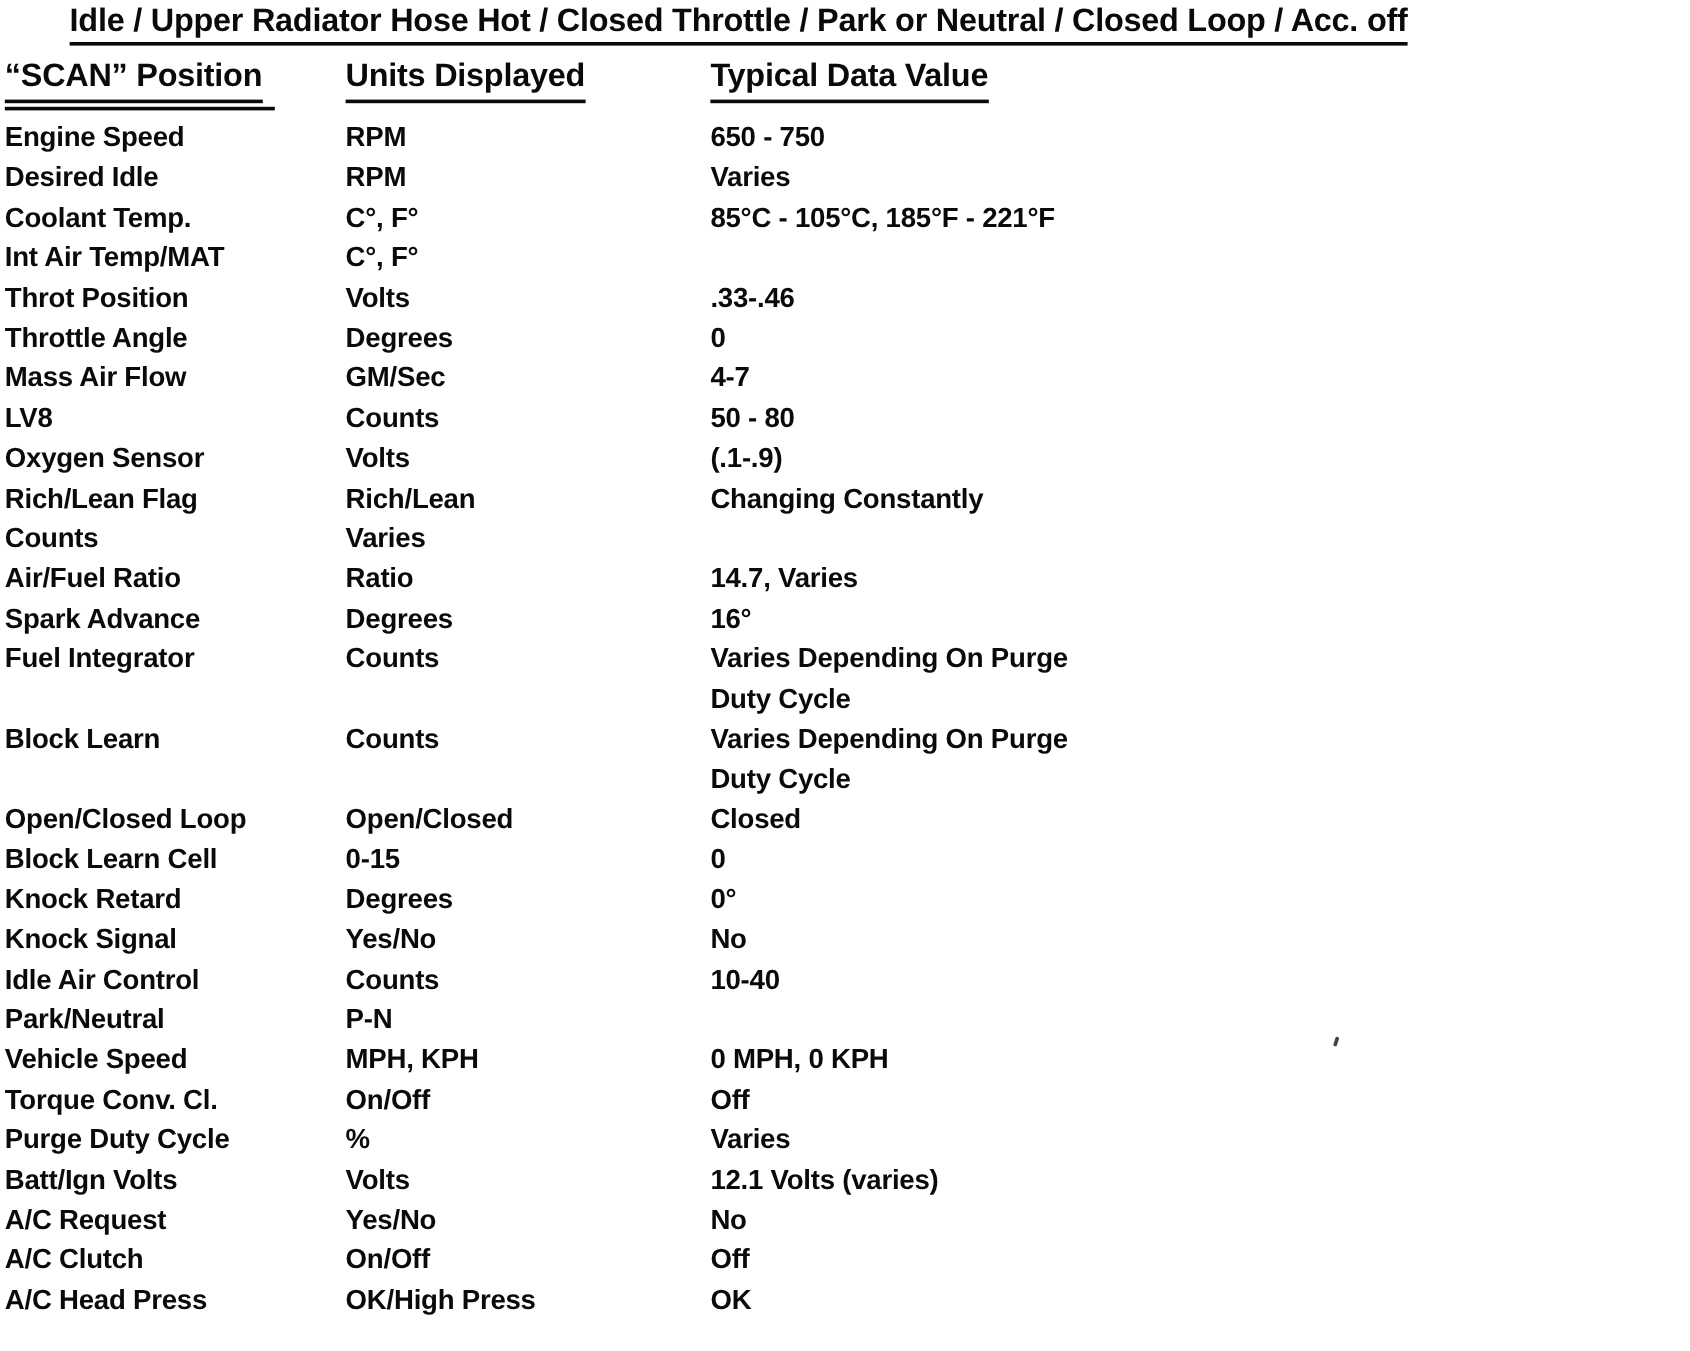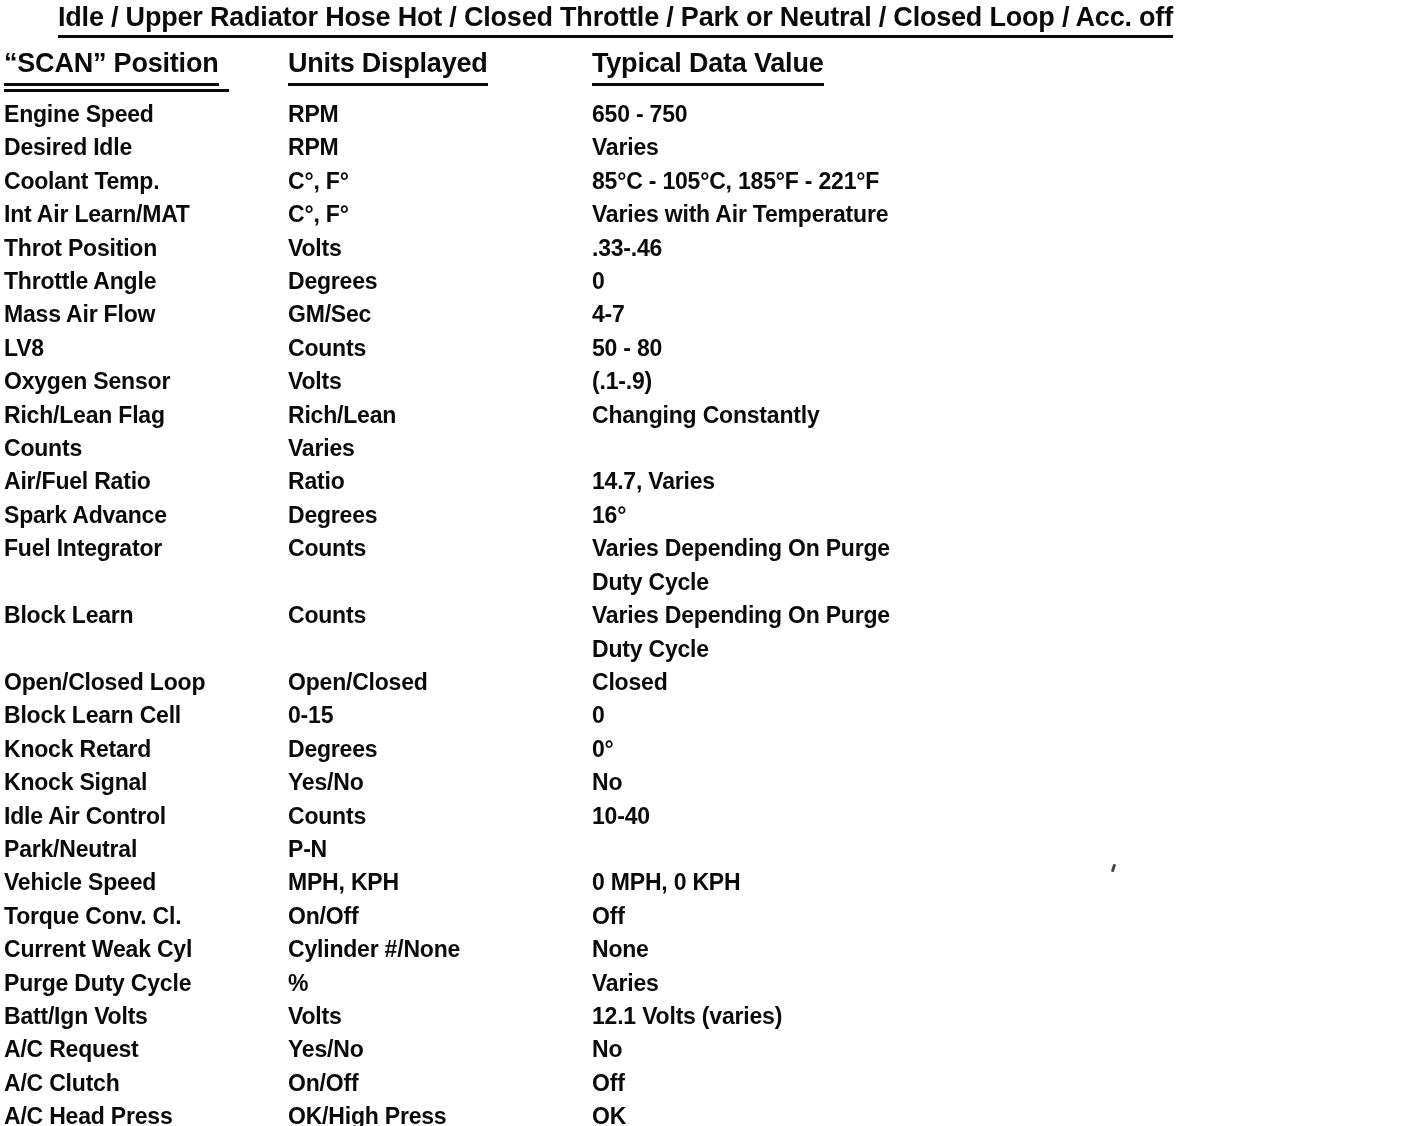--- a/index.html
+++ b/index.html
@@ -114,23 +114,22 @@
           <div class="td">Desired Idle</div>
           <div class="td">RPM</div>
           <div class="td">Varies</div>
         </div>
         <div class="tr">
           <div class="td">Coolant Temp.</div>
           <div class="td">C°, F°</div>
           <div class="td">85°C - 105°C, 185°F - 221°F</div>
         </div>
         <div class="tr">
-          <div class="td">Int Air Learn/MAT</div>
+          <div class="td">Int Air Temp/MAT</div>
           <div class="td">C°, F°</div>
-          <div class="td">Varies with Air Temperature</div>
         </div>
         <div class="tr">
           <div class="td">Throt Position</div>
           <div class="td">Volts</div>
           <div class="td">.33-.46</div>
         </div>
         <div class="tr">
           <div class="td">Throttle Angle</div>
           <div class="td">Degrees</div>
           <div class="td">0</div>
@@ -214,25 +213,20 @@
           <div class="td">Vehicle Speed</div>
           <div class="td">MPH, KPH</div>
           <div class="td">0 MPH, 0 KPH</div>
         </div>
         <div class="tr">
           <div class="td">Torque Conv. Cl.</div>
           <div class="td">On/Off</div>
           <div class="td">Off</div>
         </div>
         <div class="tr">
-          <div class="td">Current Weak Cyl</div>
-          <div class="td">Cylinder #/None</div>
-          <div class="td">None</div>
-        </div>
-        <div class="tr">
           <div class="td">Purge Duty Cycle</div>
           <div class="td">%</div>
           <div class="td">Varies</div>
         </div>
         <div class="tr">
           <div class="td">Batt/Ign Volts</div>
           <div class="td">Volts</div>
           <div class="td">12.1 Volts (varies)</div>
         </div>
         <div class="tr">

